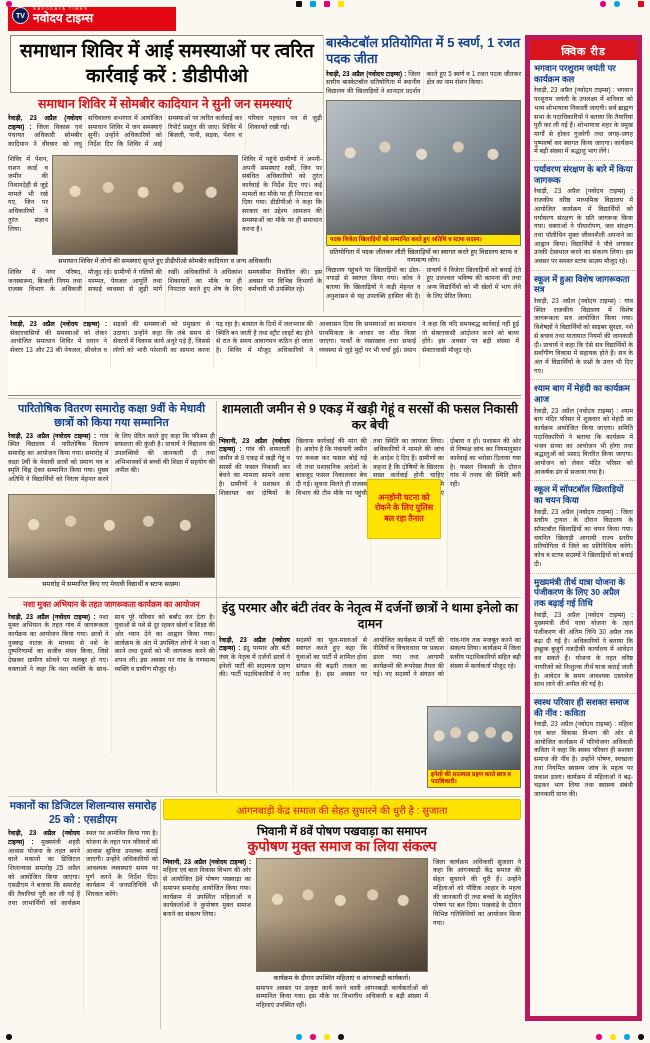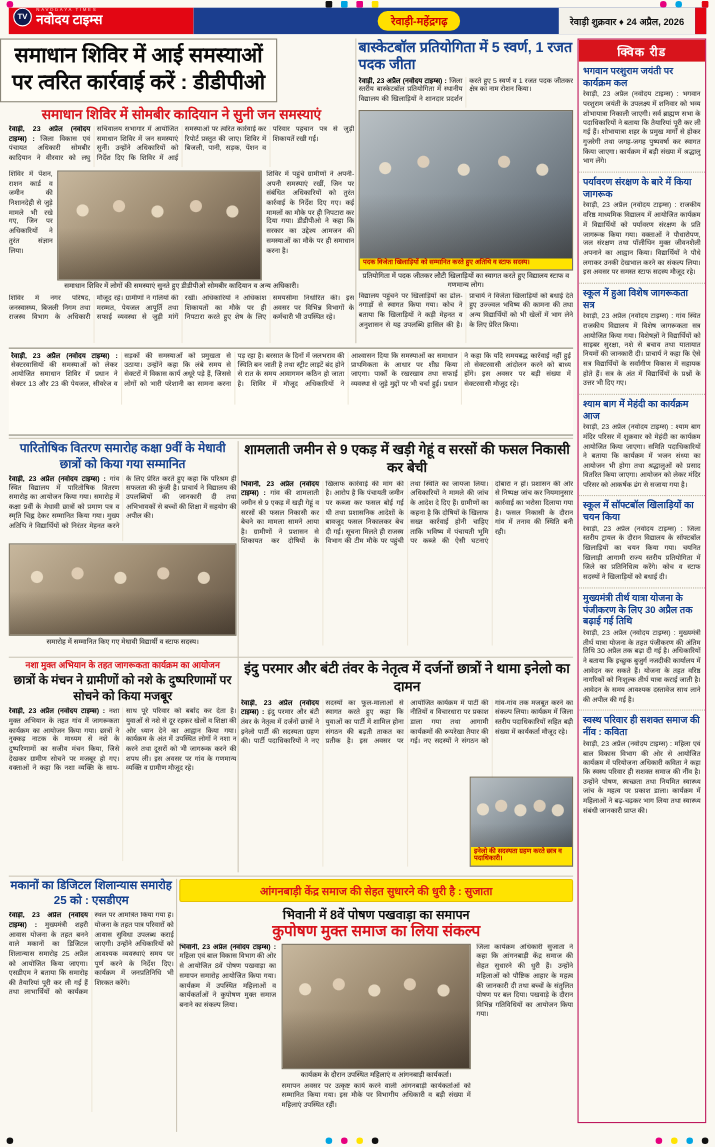--- a/index.html
+++ b/index.html
@@ -47,24 +47,24 @@
  radial-gradient(circle at 30% 32%,rgba(232,213,188,.85) 5px,transparent 6px),
  radial-gradient(circle at 49% 37%,rgba(242,228,204,.85) 5px,transparent 6px),
  radial-gradient(circle at 68% 32%,rgba(232,213,188,.85) 5px,transparent 6px),
  radial-gradient(circle at 86% 37%,rgba(242,228,204,.85) 5px,transparent 6px),
  linear-gradient(to top,rgba(35,27,18,.38),transparent 48%)}
 .photo-strip{position:absolute;left:0;right:0;bottom:0;background:#ffe300;color:#c00000;font-size:6px;
   font-weight:700;padding:1px 3px;line-height:1.2;z-index:2;text-align:left}
 .highlight-box{position:absolute;right:80px;top:42px;width:74px;height:60px;background:#ffe300;border:1px solid #e3ba00;
   color:#d8141c;font-weight:800;font-size:8px;line-height:1.3;text-align:center;display:flex;align-items:center;
   justify-content:center;padding:3px;z-index:2}
-.yellow-banner{background:#ffe300;color:#d8141c;font-weight:700;font-size:10px;text-align:center;
+.yellow-banner{background:#ffe300;color:#d8141c;font-weight:400;font-size:10px;text-align:center;
   padding:2.5px 4px;border-radius:2px;border:1px solid #e6c200}
 
-.quickread{border:1px solid #be185d;background:#fbf9f2;padding:0 0 2px 0;overflow:hidden}
+.quickread{border:5px solid #be185d;background:#fbf9f2;padding:0 0 2px 0;overflow:hidden}
 .qr-header{background:#d8141c;color:#fff;font-weight:800;font-size:11px;text-align:center;padding:2.5px 0;letter-spacing:1px}
 .qr-item{padding:3px 4px 4px 4px;border-bottom:1px dotted #b9b2a0}
 .qr-title{font-size:8.6px;font-weight:800;color:#15418f;line-height:1.25;text-align:left;margin-bottom:2px}
 .qr-body{text-align:justify}
 .sector-band{border-top:1.5px solid #8a8678;border-bottom:1.5px solid #8a8678;padding:3px 2px;background:#fffdf6}
 .sector-headline{color:#d8141c;font-weight:800;font-size:15px;text-align:center;line-height:1.2;margin-bottom:3px}
 </style>
 </head>
 <body>
 
@@ -80,28 +80,23 @@
   <span class="dot sq" style="left:638px;top:1px;background:#e30613"></span>
 
   <header class="abs masthead" style="left:8px;top:7px;width:634px">
     <div class="mast-logo">
       <span class="tv-badge">TV</span>
       <span>
         <span class="logo-small">NAVODAYA TIMES</span>
         <span class="logo-main">नवोदय टाइम्स</span>
       </span>
     </div>
-    <div class="mast-bar">
-      <span class="edition-badge">रेवाड़ी-महेंद्रगढ़</span>
-      <span class="mast-date">रेवाड़ी शुक्रवार ♦ 24 अप्रैल, 2026</span>
-      <span class="mast-end"></span>
-    </div>
   </header>
 
-  <section class="abs lead-box" style="left:0;top:35px;width:252px;height:58px">
+  <section class="abs lead-box" style="left:10px;top:35px;width:314px;height:58px">
     <h1 class="lead-headline">समाधान शिविर में आई समस्याओं पर त्वरित कार्रवाई करें : डीडीपीओ</h1>
   </section>
 
   <section class="abs" style="left:8px;top:97px;width:314px;height:215px">
     <h2 class="red-subhead">समाधान शिविर में सोमबीर कादियान ने सुनी जन समस्याएं</h2>
     <div class="body-text cols4" style="height:38px;margin-top:2px">
       <span class="dateline">रेवाड़ी, 23 अप्रैल (नवोदय टाइम्स) :</span><span>जिला विकास एवं पंचायत अधिकारी सोमबीर कादियान ने वीरवार को लघु सचिवालय सभागार में आयोजित समाधान शिविर में जन समस्याएं सुनीं। उन्होंने अधिकारियों को निर्देश दिए कि शिविर में आई समस्याओं पर त्वरित कार्रवाई कर रिपोर्ट प्रस्तुत की जाए। शिविर में बिजली, पानी, सड़क, पेंशन व परिवार पहचान पत्र से जुड़ी शिकायतें रखी गईं।</span>
     </div>
     <div style="display:flex;gap:4px;height:100px;margin-top:3px">
       <div class="body-text" style="width:40px">शिविर में पेंशन, राशन कार्ड व जमीन की निशानदेही से जुड़े मामले भी रखे गए, जिन पर अधिकारियों ने तुरंत संज्ञान लिया।</div>
@@ -172,26 +167,26 @@
     <div class="photo" style="height:84px;margin-top:2px"></div>
     <div class="caption" style="margin-top:2px">समारोह में सम्मानित किए गए मेधावी विद्यार्थी व स्टाफ सदस्य।</div>
   </section>
 
   <section class="abs" style="left:219px;top:401px;width:302px;height:192px">
     <h2 class="black-head" style="font-size:12.5px;line-height:1.3;text-align:center">शामलाती जमीन से 9 एकड़ में खड़ी गेहूं व सरसों की फसल निकासी कर बेची</h2>
     <div style="position:relative;margin-top:3px;height:150px">
       <div class="body-text cols4" style="height:150px">
         <span class="dateline">भिवानी, 23 अप्रैल (नवोदय टाइम्स) :</span><span>गांव की शामलाती जमीन से 9 एकड़ में खड़ी गेहूं व सरसों की फसल निकासी कर बेचने का मामला सामने आया है। ग्रामीणों ने प्रशासन से शिकायत कर दोषियों के खिलाफ कार्रवाई की मांग की है। आरोप है कि पंचायती जमीन पर कब्जा कर फसल बोई गई थी तथा प्रशासनिक आदेशों के बावजूद फसल निकालकर बेच दी गई। सूचना मिलते ही राजस्व विभाग की टीम मौके पर पहुंची तथा स्थिति का जायजा लिया। अधिकारियों ने मामले की जांच के आदेश दे दिए हैं। ग्रामीणों का कहना है कि दोषियों के खिलाफ सख्त कार्रवाई होनी चाहिए ताकि भविष्य में पंचायती भूमि पर कब्जे की ऐसी घटनाएं दोबारा न हों। प्रशासन की ओर से निष्पक्ष जांच कर नियमानुसार कार्रवाई का भरोसा दिलाया गया है। फसल निकासी के दौरान गांव में तनाव की स्थिति बनी रही।</span>
       </div>
+      <div class="highlight-box">अनहोनी घटना को रोकने के लिए पुलिस बल रहा तैनात</div>
     </div>
   </section>
 
   <section class="abs" style="left:8px;top:600px;width:207px;height:194px">
     <div class="red-kicker">नशा मुक्त अभियान के तहत जागरूकता कार्यक्रम का आयोजन</div>
-    <h2 class="black-head" style="font-size:11px;line-height:1.3;text-align:center;margin-top:2px">छात्रों के मंचन ने ग्रामीणों को नशे के दुष्परिणामों पर सोचने को किया मजबूर</h2>
     <div class="body-text cols2" style="height:140px;margin-top:3px">
       <span class="dateline">रेवाड़ी, 23 अप्रैल (नवोदय टाइम्स) :</span><span>नशा मुक्त अभियान के तहत गांव में जागरूकता कार्यक्रम का आयोजन किया गया। छात्रों ने नुक्कड़ नाटक के माध्यम से नशे के दुष्परिणामों का सजीव मंचन किया, जिसे देखकर ग्रामीण सोचने पर मजबूर हो गए। वक्ताओं ने कहा कि नशा व्यक्ति के साथ-साथ पूरे परिवार को बर्बाद कर देता है। युवाओं से नशे से दूर रहकर खेलों व शिक्षा की ओर ध्यान देने का आह्वान किया गया। कार्यक्रम के अंत में उपस्थित लोगों ने नशा न करने तथा दूसरों को भी जागरूक करने की शपथ ली। इस अवसर पर गांव के गणमान्य व्यक्ति व ग्रामीण मौजूद रहे।</span>
     </div>
   </section>
 
   <section class="abs" style="left:219px;top:600px;width:302px;height:194px">
     <h2 class="black-head" style="font-size:12.5px;line-height:1.3;text-align:center">इंदु परमार और बंटी तंवर के नेतृत्व में दर्जनों छात्रों ने थामा इनेलो का दामन</h2>
     <div style="position:relative;height:152px;margin-top:3px">
       <div class="body-text cols4" style="height:152px">
         <span class="dateline">रेवाड़ी, 23 अप्रैल (नवोदय टाइम्स) :</span><span>इंदु परमार और बंटी तंवर के नेतृत्व में दर्जनों छात्रों ने इनेलो पार्टी की सदस्यता ग्रहण की। पार्टी पदाधिकारियों ने नए सदस्यों का फूल-मालाओं से स्वागत करते हुए कहा कि युवाओं का पार्टी में शामिल होना संगठन की बढ़ती ताकत का प्रतीक है। इस अवसर पर आयोजित कार्यक्रम में पार्टी की नीतियों व विचारधारा पर प्रकाश डाला गया तथा आगामी कार्यक्रमों की रूपरेखा तैयार की गई। नए सदस्यों ने संगठन को गांव-गांव तक मजबूत करने का संकल्प लिया। कार्यक्रम में जिला स्तरीय पदाधिकारियों सहित बड़ी संख्या में कार्यकर्ता मौजूद रहे।</span>

